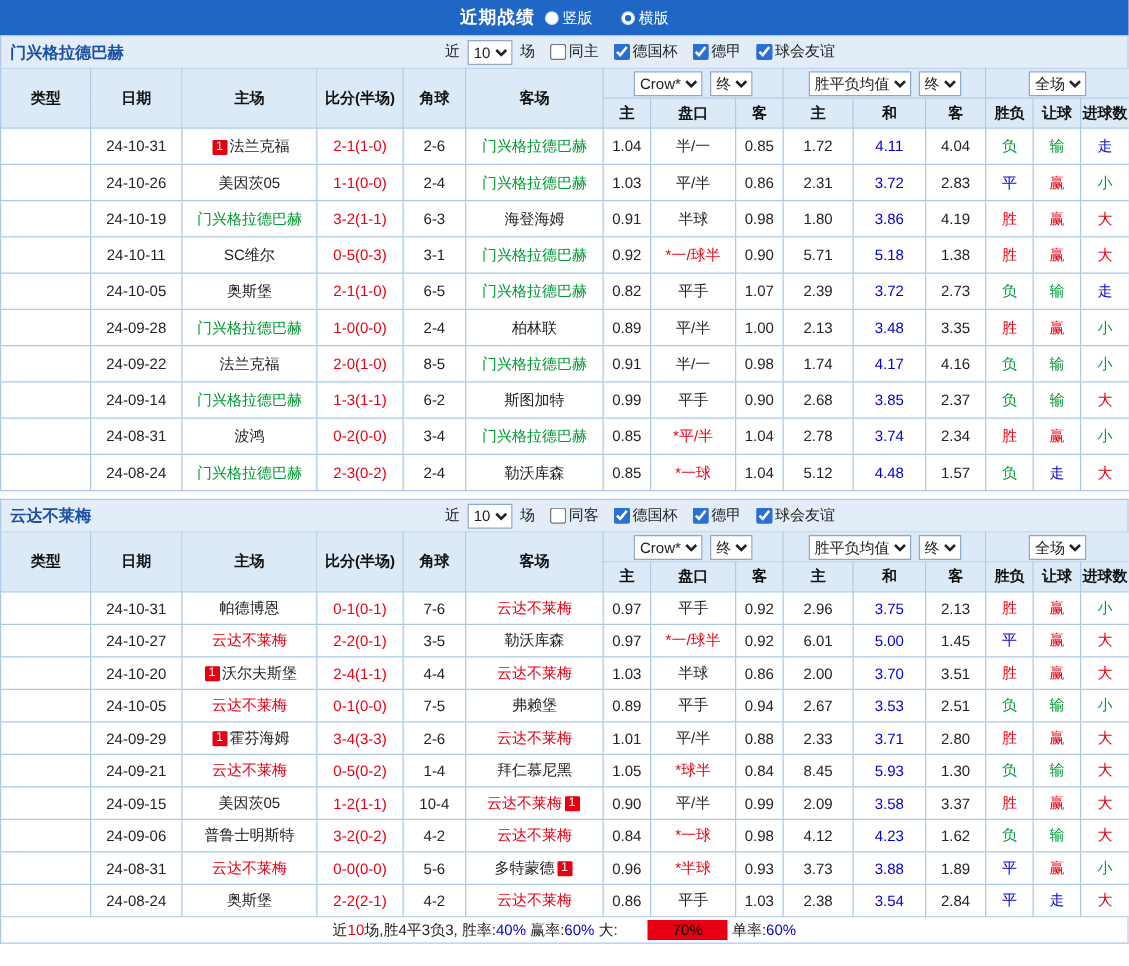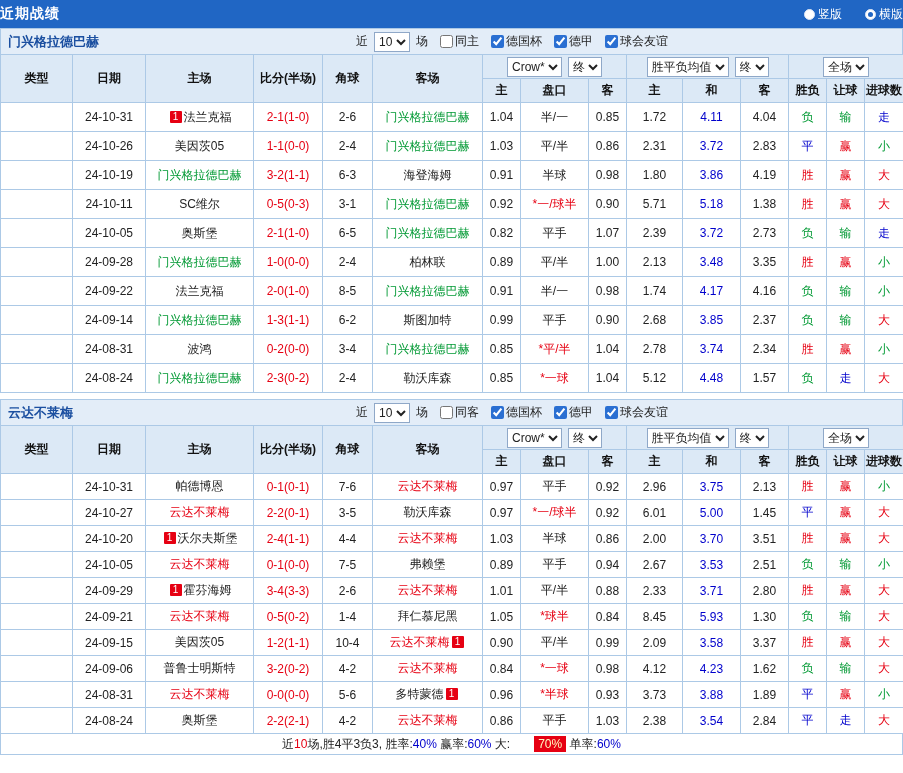--- a/index.html
+++ b/index.html
@@ -3,21 +3,21 @@
 <meta charset="utf-8">
 <style>
   :root{
     --topbar-bg:#2066C4; --header-bg:#DCE9F6; --bar-bg:#E3EDF8; --border:#ACC9E6;
     --red:#E60012; --green:#009933; --blue:#0000CC; --title-blue:#1B4FA0;
     --league-cup:#CB4545; --league-bund:#BB44C0; --league-friend:#3AA6A8;
   }
   *{margin:0;padding:0;box-sizing:border-box;}
   html,body{background:#fff;}
   body{width:903px;height:773px;overflow:hidden;font-family:"Liberation Sans","DejaVu Sans",sans-serif;font-size:12px;color:#222;}
-  .topbar{height:28px;background:var(--topbar-bg);display:flex;align-items:center;justify-content:space-between;gap:8px;color:#fff;}
+  .topbar{height:28px;background:var(--topbar-bg);display:flex;align-items:center;justify-content:center;gap:8px;color:#fff;}
   .topbar .title{font-weight:bold;font-size:14px;letter-spacing:1px;}
   .layout-options{display:inline-flex;align-items:center;gap:23px;}
   .radio-opt{display:inline-flex;align-items:center;gap:3px;cursor:pointer;font-size:12px;color:#fff;}
   .radio{width:11px;height:11px;border-radius:50%;background:#fff;display:inline-block;position:relative;border:1px solid #dce6f5;}
   .radio.sel::after{content:'';position:absolute;left:2px;top:2px;width:5px;height:5px;border-radius:50%;background:var(--topbar-bg);}
   .section{margin-top:0;}
   .section + .section{margin-top:6px;}
   .filterbar{height:26px;background:var(--bar-bg);display:flex;align-items:center;position:relative;border:1px solid var(--border);border-bottom:none;}
   .sec-title{color:var(--title-blue);font-weight:bold;font-size:13px;padding-left:7px;}
   .filters{position:absolute;left:355px;display:flex;align-items:center;gap:3px;white-space:nowrap;}
@@ -44,21 +44,21 @@
   .hl-red{color:var(--red);}
   .tname{cursor:pointer;}
   .c-r{color:var(--red);}
   .c-g{color:var(--green);}
   .c-b{color:var(--blue);}
   .rbadge{display:inline-block;min-width:12px;height:12px;line-height:12px;background:var(--red);color:#fff;font-size:10px;margin:0 2px;border-radius:1px;vertical-align:1px;}
   .summary{height:21px;line-height:20px;text-align:center;border:1px solid var(--border);border-top:none;background:#fff;}
   .sm-k{color:#222;}
   .sm-r{color:var(--red);}
   .sm-b{color:var(--blue);}
-  .sm-hl{background:var(--red);color:#fef9c3;padding:1px 4px;margin-left:24px;}
+  .sm-hl{background:var(--red);color:#000000;padding:1px 20px;margin-left:24px;}
 </style>
 </head>
 <body>
 
 <div class="page">
   <div class="topbar">
     <span class="title">近期战绩</span>
     <span class="layout-options">
         <label class="radio-opt">
           <span class="radio"></span>

